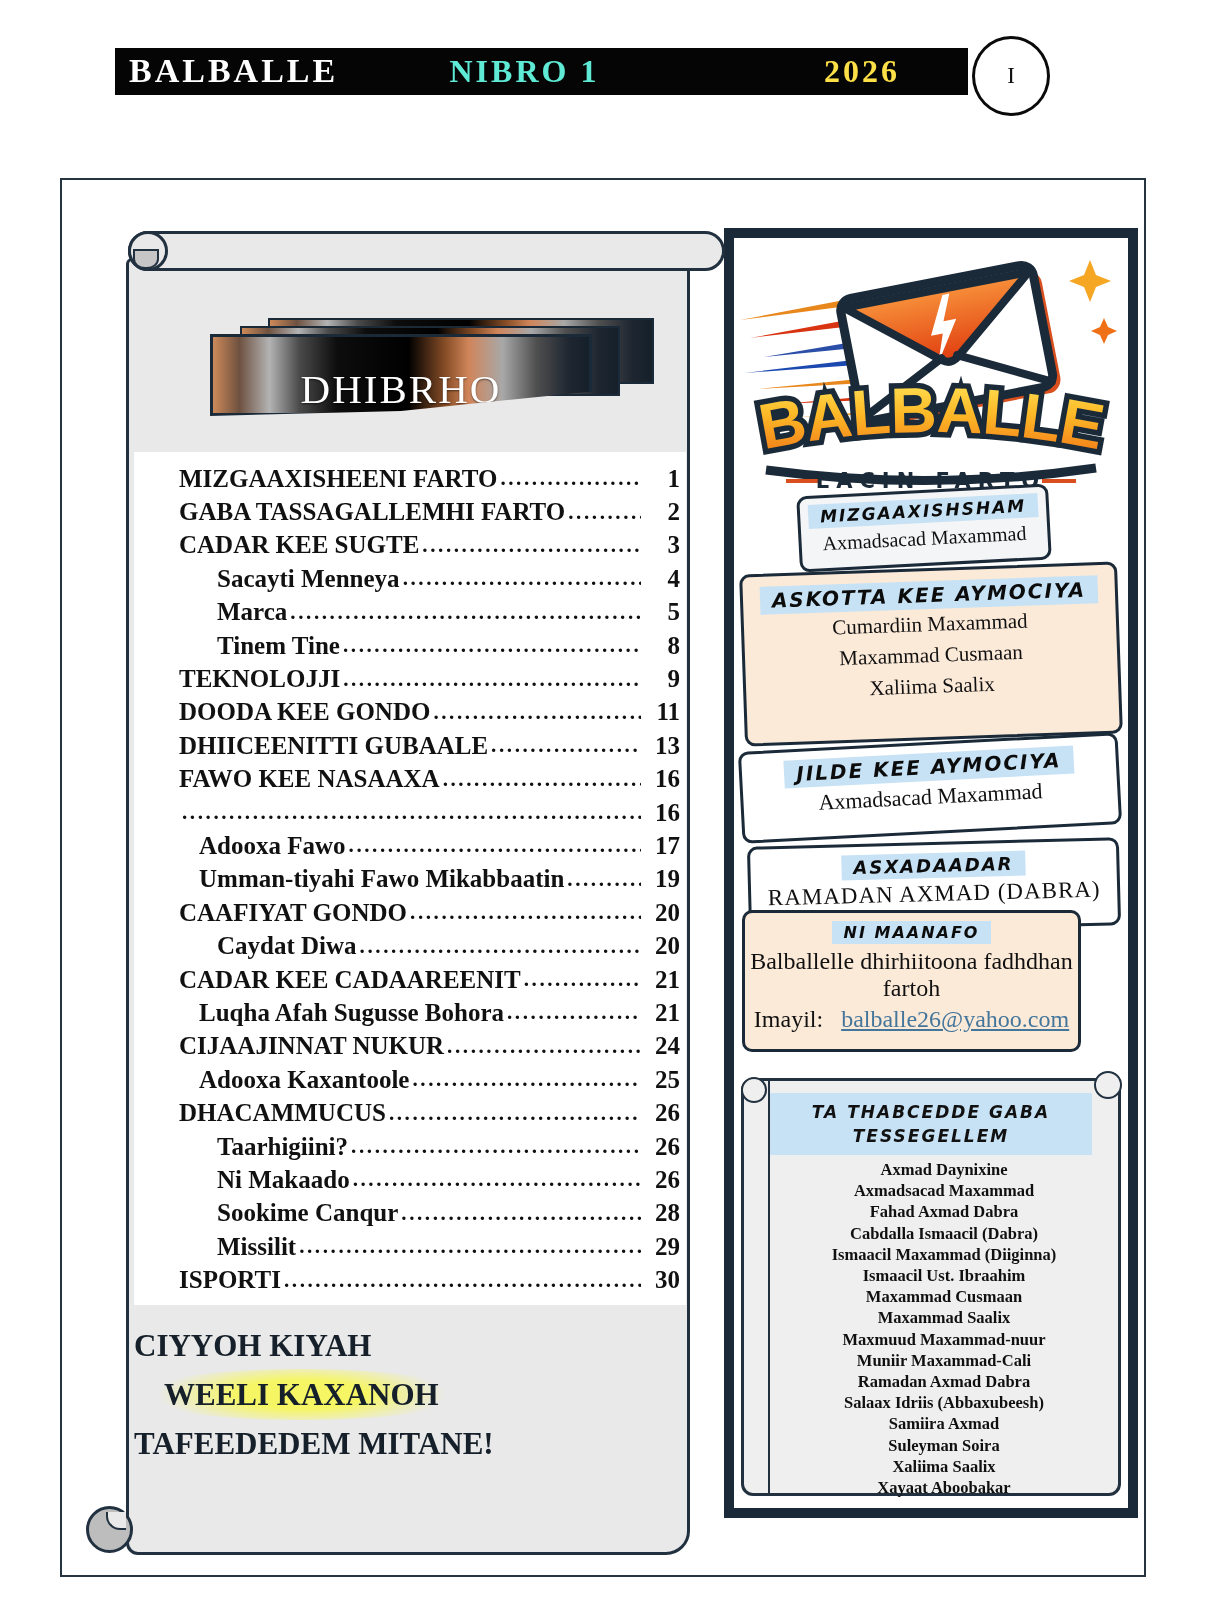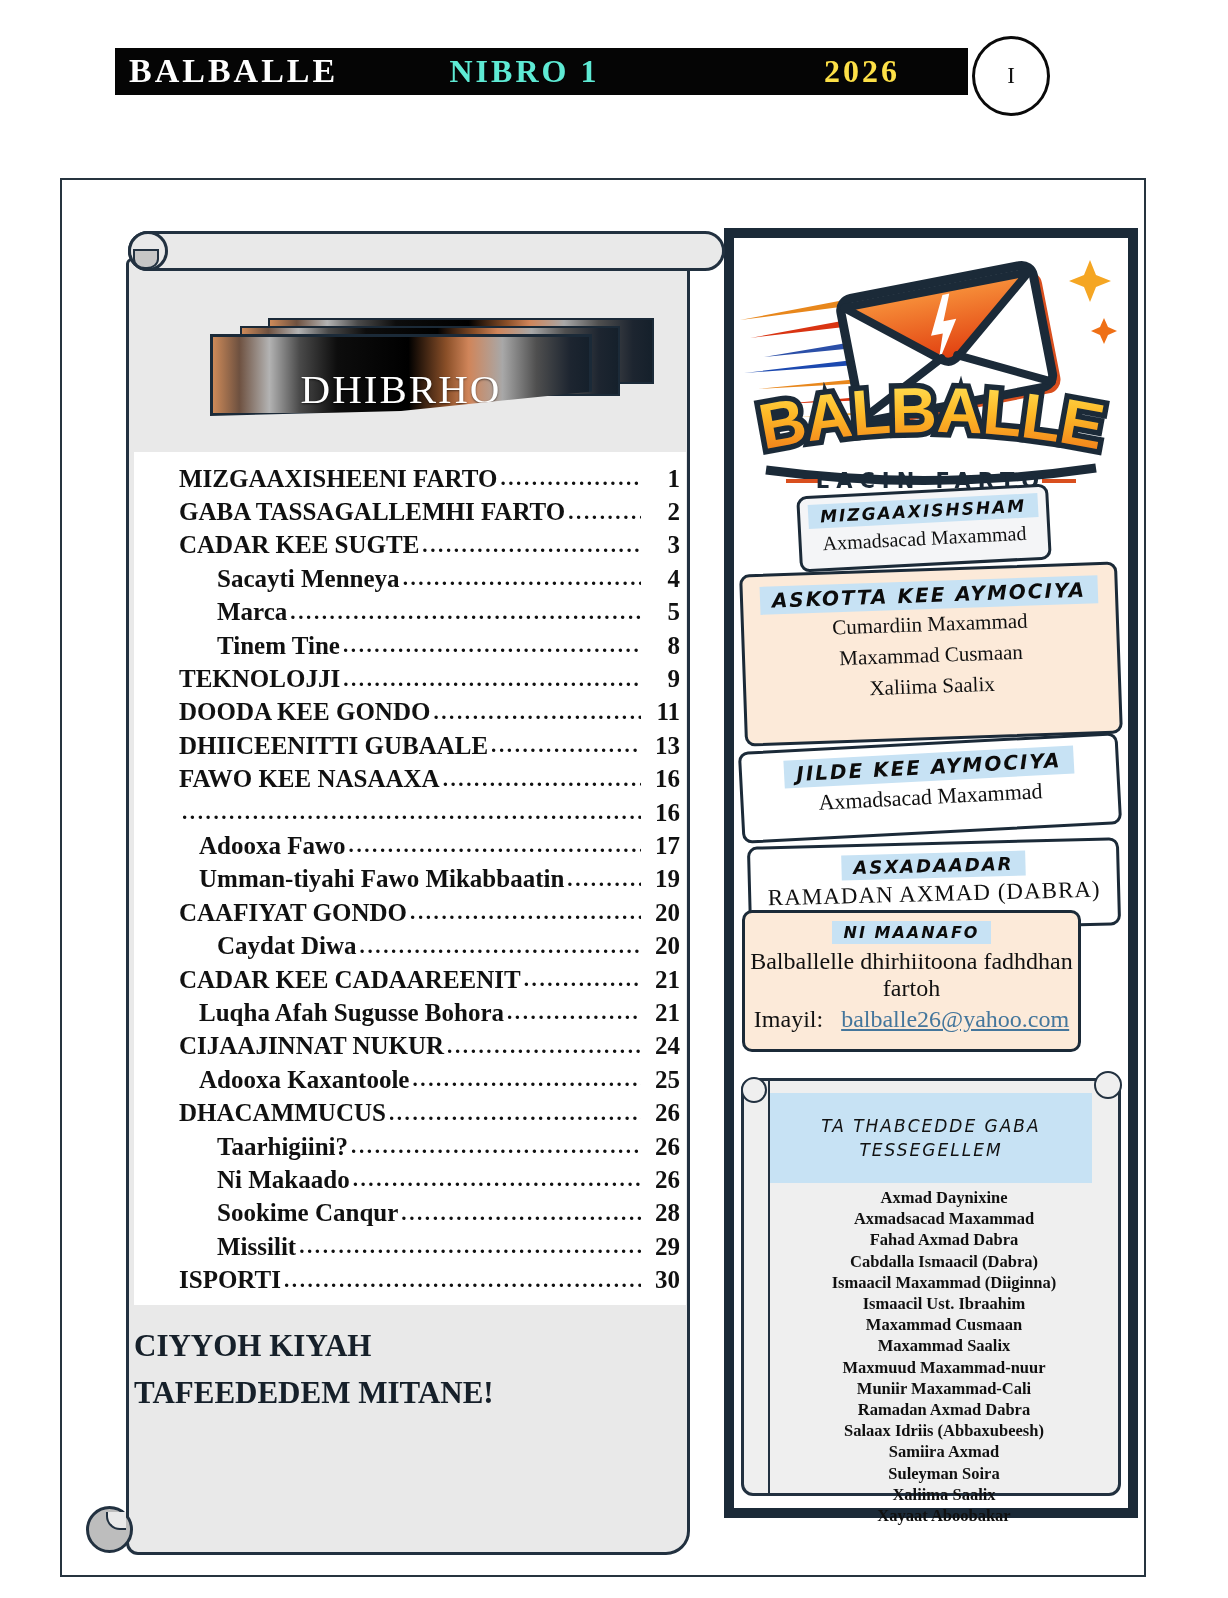--- a/index.html
+++ b/index.html
@@ -89,22 +89,22 @@
   .box5 .ctext{font-size:24px;line-height:27px;margin-top:4px;}
   .box5 a{color:#44769c;}
 
   .contrib{position:absolute;left:7px;top:840px;width:380px;height:418px;background:#efefef;
            border:3px solid #223140;border-radius:12px;box-sizing:border-box;text-align:center;}
   .contrib .roll{position:absolute;left:24px;top:0;bottom:0;width:0;border-left:2.5px solid #223140;}
   .contrib .curl-a{position:absolute;left:-3px;top:-4px;width:22px;height:22px;border:2.5px solid #223140;
            border-radius:50%;background:#efefef;}
   .contrib .curl-b{position:absolute;right:-4px;top:-10px;width:24px;height:24px;border:2.5px solid #223140;
            border-radius:50%;background:#efefef;}
-  .contrib .chead{display:block;margin:12px auto 4px;width:86%;background:#c7e2f4;padding:21px 0;
-           font-family:"DejaVu Sans",sans-serif;font-weight:normal;font-style:italic;font-size:17px;
+  .contrib .chead{display:block;margin:12px auto 4px;width:86%;background:#c7e2f4;padding:7px 0;
+           font-family:"DejaVu Sans",sans-serif;font-weight:bold;font-style:italic;font-size:17px;
            letter-spacing:2px;line-height:24px;}
   .contrib .cnames{font-size:16.5px;font-weight:bold;line-height:21.2px;color:#101010;margin-left:26px;}
 </style>
 </head>
 <body>
 
 <div class="masthead">
   <span class="mh-title">BALBALLE</span>
   <span class="mh-issue">NIBRO 1</span>
   <span class="mh-year">2026</span>
@@ -276,20 +276,21 @@
 
   <div class="toc-row lv0">
     <span class="lbl">ISPORTI</span>
     <span class="dots">..................................................................................................................................</span>
     <span class="pg">30</span>
   </div>
 </div>
 
 <div class="promo">
   <div>CIYYOH KIYAH</div>
+  <div><span class="glow">WEELI KAXANOH</span></div>
   <div>TAFEEDEDEM MITANE!</div>
 </div>
 
 <div class="panel">
  <div class="inner">
 
   <svg style="position:absolute;left:2px;top:2px;" width="390" height="252" viewBox="0 0 390 252">
     <defs>
       <linearGradient id="flapGrad" x1="0" y1="0" x2="0" y2="1">
         <stop offset="0" stop-color="#f7903a"></stop>

